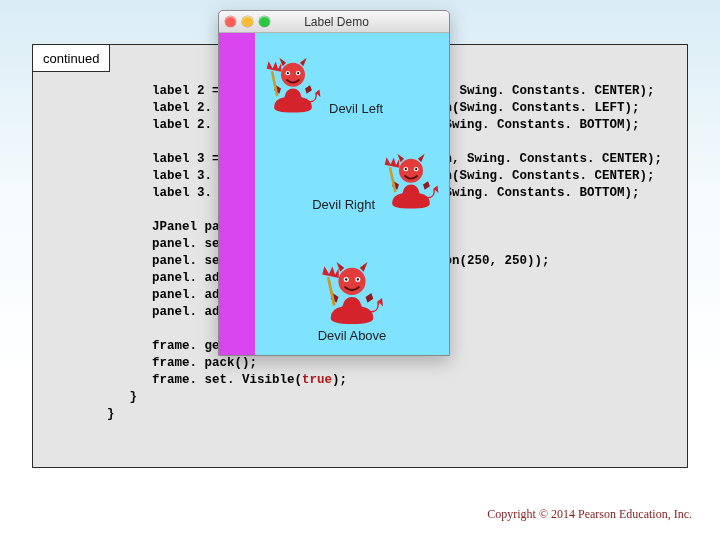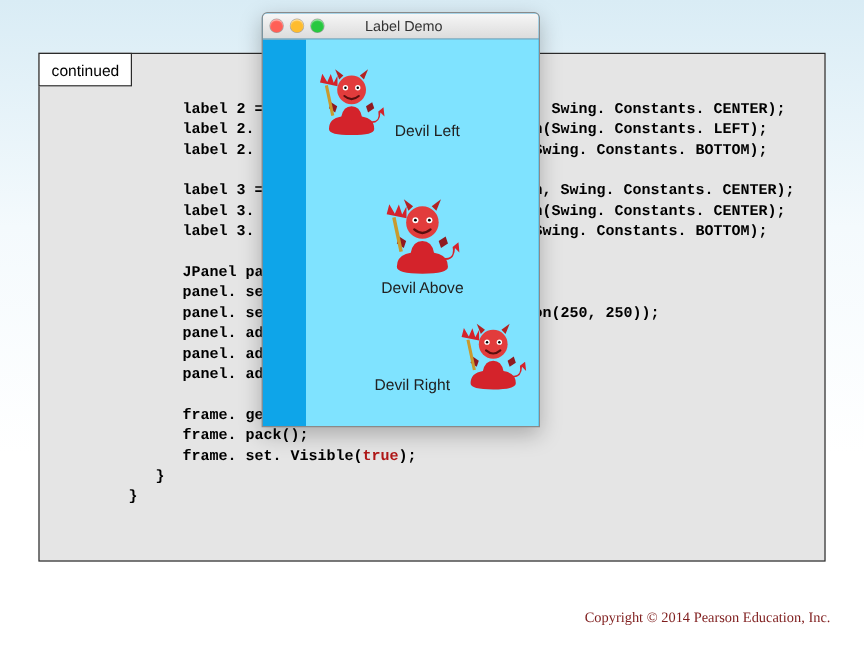--- a/index.html
+++ b/index.html
@@ -53,21 +53,21 @@
     font-family: "Times New Roman", Times, serif;
     color: #7f1d1d;
   }
 
   
   .popup {
     position: absolute;
     left: 218px;
     top: 10px;
     width: 230px;
-    background: #0ea5e9;
+    background: #d946ef;
     border: 1px solid #8a8a8a;
     border-radius: 5px 5px 0 0;
     box-shadow: 0 6px 18px rgba(0,0,0,0.25);
     overflow: hidden;
   }
   .titlebar {
     height: 22px;
     background: linear-gradient(to bottom, #f7f7f7 0%, #dcdcdc 100%);
     border-bottom: 1px solid #b5b5b5;
     display: flex;
@@ -178,44 +178,20 @@
                 <rect x="6" y="18" width="3" height="30" fill="#c99a2e" transform="rotate(-12 6 18)"></rect>
                 <path d="M2 14 l4 -8 l3 9 l5 -7 l1 9 l5 -6 l-2 10 Z" fill="#d4232b" transform="rotate(-12 6 18)"></path>
                 <path d="M48 54 q12 2 12 -10 l4 4 l-1 -9 l-5 4 q2 12 -10 9 Z" fill="#d4232b"></path>
               </g>
             </svg>
           </span>
         <span class="cap">Devil Left</span>
       </div>
     </div>
 
-    <div class="cell above">
-      <span class="devil">
-          <svg viewBox="0 0 64 70" xmlns="http://www.w3.org/2000/svg">
-            <g>
-              <path d="M10 60 q0 -10 12 -12 q2 -10 10 -10 q8 0 10 10 q12 2 12 12 q0 6 -22 6 q-22 0 -22 -6 Z" fill="#d4232b"></path>
-              <path d="M16 44 l-6 -4 l2 -6 l6 4 Z" fill="#8f1a20"></path>
-              <path d="M48 44 l6 -4 l-2 -6 l-6 4 Z" fill="#8f1a20"></path>
-              <circle cx="32" cy="22" r="14" fill="#e23c3c"></circle>
-              <path d="M20 12 l-4 -10 l8 6 Z" fill="#b32222"></path>
-              <path d="M44 12 l4 -10 l-8 6 Z" fill="#b32222"></path>
-              <circle cx="26" cy="20" r="2.6" fill="#fff"></circle>
-              <circle cx="38" cy="20" r="2.6" fill="#fff"></circle>
-              <circle cx="26" cy="20" r="1.2" fill="#000"></circle>
-              <circle cx="38" cy="20" r="1.2" fill="#000"></circle>
-              <path d="M25 28 q7 6 14 0" stroke="#5a0e0e" stroke-width="2" fill="none" stroke-linecap="round"></path>
-              <rect x="6" y="18" width="3" height="30" fill="#c99a2e" transform="rotate(-12 6 18)"></rect>
-              <path d="M2 14 l4 -8 l3 9 l5 -7 l1 9 l5 -6 l-2 10 Z" fill="#d4232b" transform="rotate(-12 6 18)"></path>
-              <path d="M48 54 q12 2 12 -10 l4 4 l-1 -9 l-5 4 q2 12 -10 9 Z" fill="#d4232b"></path>
-            </g>
-          </svg>
-        </span>
-      <span class="cap">Devil Above</span>
-    </div>
-
     <div class="cell right">
       <div class="pair-h">
         <span class="cap">Devil Right</span>
         <span class="devil sm">
             <svg viewBox="0 0 64 70" xmlns="http://www.w3.org/2000/svg">
               <g>
                 <path d="M10 60 q0 -10 12 -12 q2 -10 10 -10 q8 0 10 10 q12 2 12 12 q0 6 -22 6 q-22 0 -22 -6 Z" fill="#d4232b"></path>
                 <path d="M16 44 l-6 -4 l2 -6 l6 4 Z" fill="#8f1a20"></path>
                 <path d="M48 44 l6 -4 l-2 -6 l-6 4 Z" fill="#8f1a20"></path>
                 <circle cx="32" cy="22" r="14" fill="#e23c3c"></circle>
@@ -228,16 +204,40 @@
                 <path d="M25 28 q7 6 14 0" stroke="#5a0e0e" stroke-width="2" fill="none" stroke-linecap="round"></path>
                 <rect x="6" y="18" width="3" height="30" fill="#c99a2e" transform="rotate(-12 6 18)"></rect>
                 <path d="M2 14 l4 -8 l3 9 l5 -7 l1 9 l5 -6 l-2 10 Z" fill="#d4232b" transform="rotate(-12 6 18)"></path>
                 <path d="M48 54 q12 2 12 -10 l4 4 l-1 -9 l-5 4 q2 12 -10 9 Z" fill="#d4232b"></path>
               </g>
             </svg>
           </span>
       </div>
     </div>
 
+    <div class="cell above">
+      <span class="devil">
+          <svg viewBox="0 0 64 70" xmlns="http://www.w3.org/2000/svg">
+            <g>
+              <path d="M10 60 q0 -10 12 -12 q2 -10 10 -10 q8 0 10 10 q12 2 12 12 q0 6 -22 6 q-22 0 -22 -6 Z" fill="#d4232b"></path>
+              <path d="M16 44 l-6 -4 l2 -6 l6 4 Z" fill="#8f1a20"></path>
+              <path d="M48 44 l6 -4 l-2 -6 l-6 4 Z" fill="#8f1a20"></path>
+              <circle cx="32" cy="22" r="14" fill="#e23c3c"></circle>
+              <path d="M20 12 l-4 -10 l8 6 Z" fill="#b32222"></path>
+              <path d="M44 12 l4 -10 l-8 6 Z" fill="#b32222"></path>
+              <circle cx="26" cy="20" r="2.6" fill="#fff"></circle>
+              <circle cx="38" cy="20" r="2.6" fill="#fff"></circle>
+              <circle cx="26" cy="20" r="1.2" fill="#000"></circle>
+              <circle cx="38" cy="20" r="1.2" fill="#000"></circle>
+              <path d="M25 28 q7 6 14 0" stroke="#5a0e0e" stroke-width="2" fill="none" stroke-linecap="round"></path>
+              <rect x="6" y="18" width="3" height="30" fill="#c99a2e" transform="rotate(-12 6 18)"></rect>
+              <path d="M2 14 l4 -8 l3 9 l5 -7 l1 9 l5 -6 l-2 10 Z" fill="#d4232b" transform="rotate(-12 6 18)"></path>
+              <path d="M48 54 q12 2 12 -10 l4 4 l-1 -9 l-5 4 q2 12 -10 9 Z" fill="#d4232b"></path>
+            </g>
+          </svg>
+        </span>
+      <span class="cap">Devil Above</span>
+    </div>
+
   </div>
 </div>
 
 <div class="copyright">Copyright © 2014 Pearson Education, Inc.</div>
 
 </body></html>

